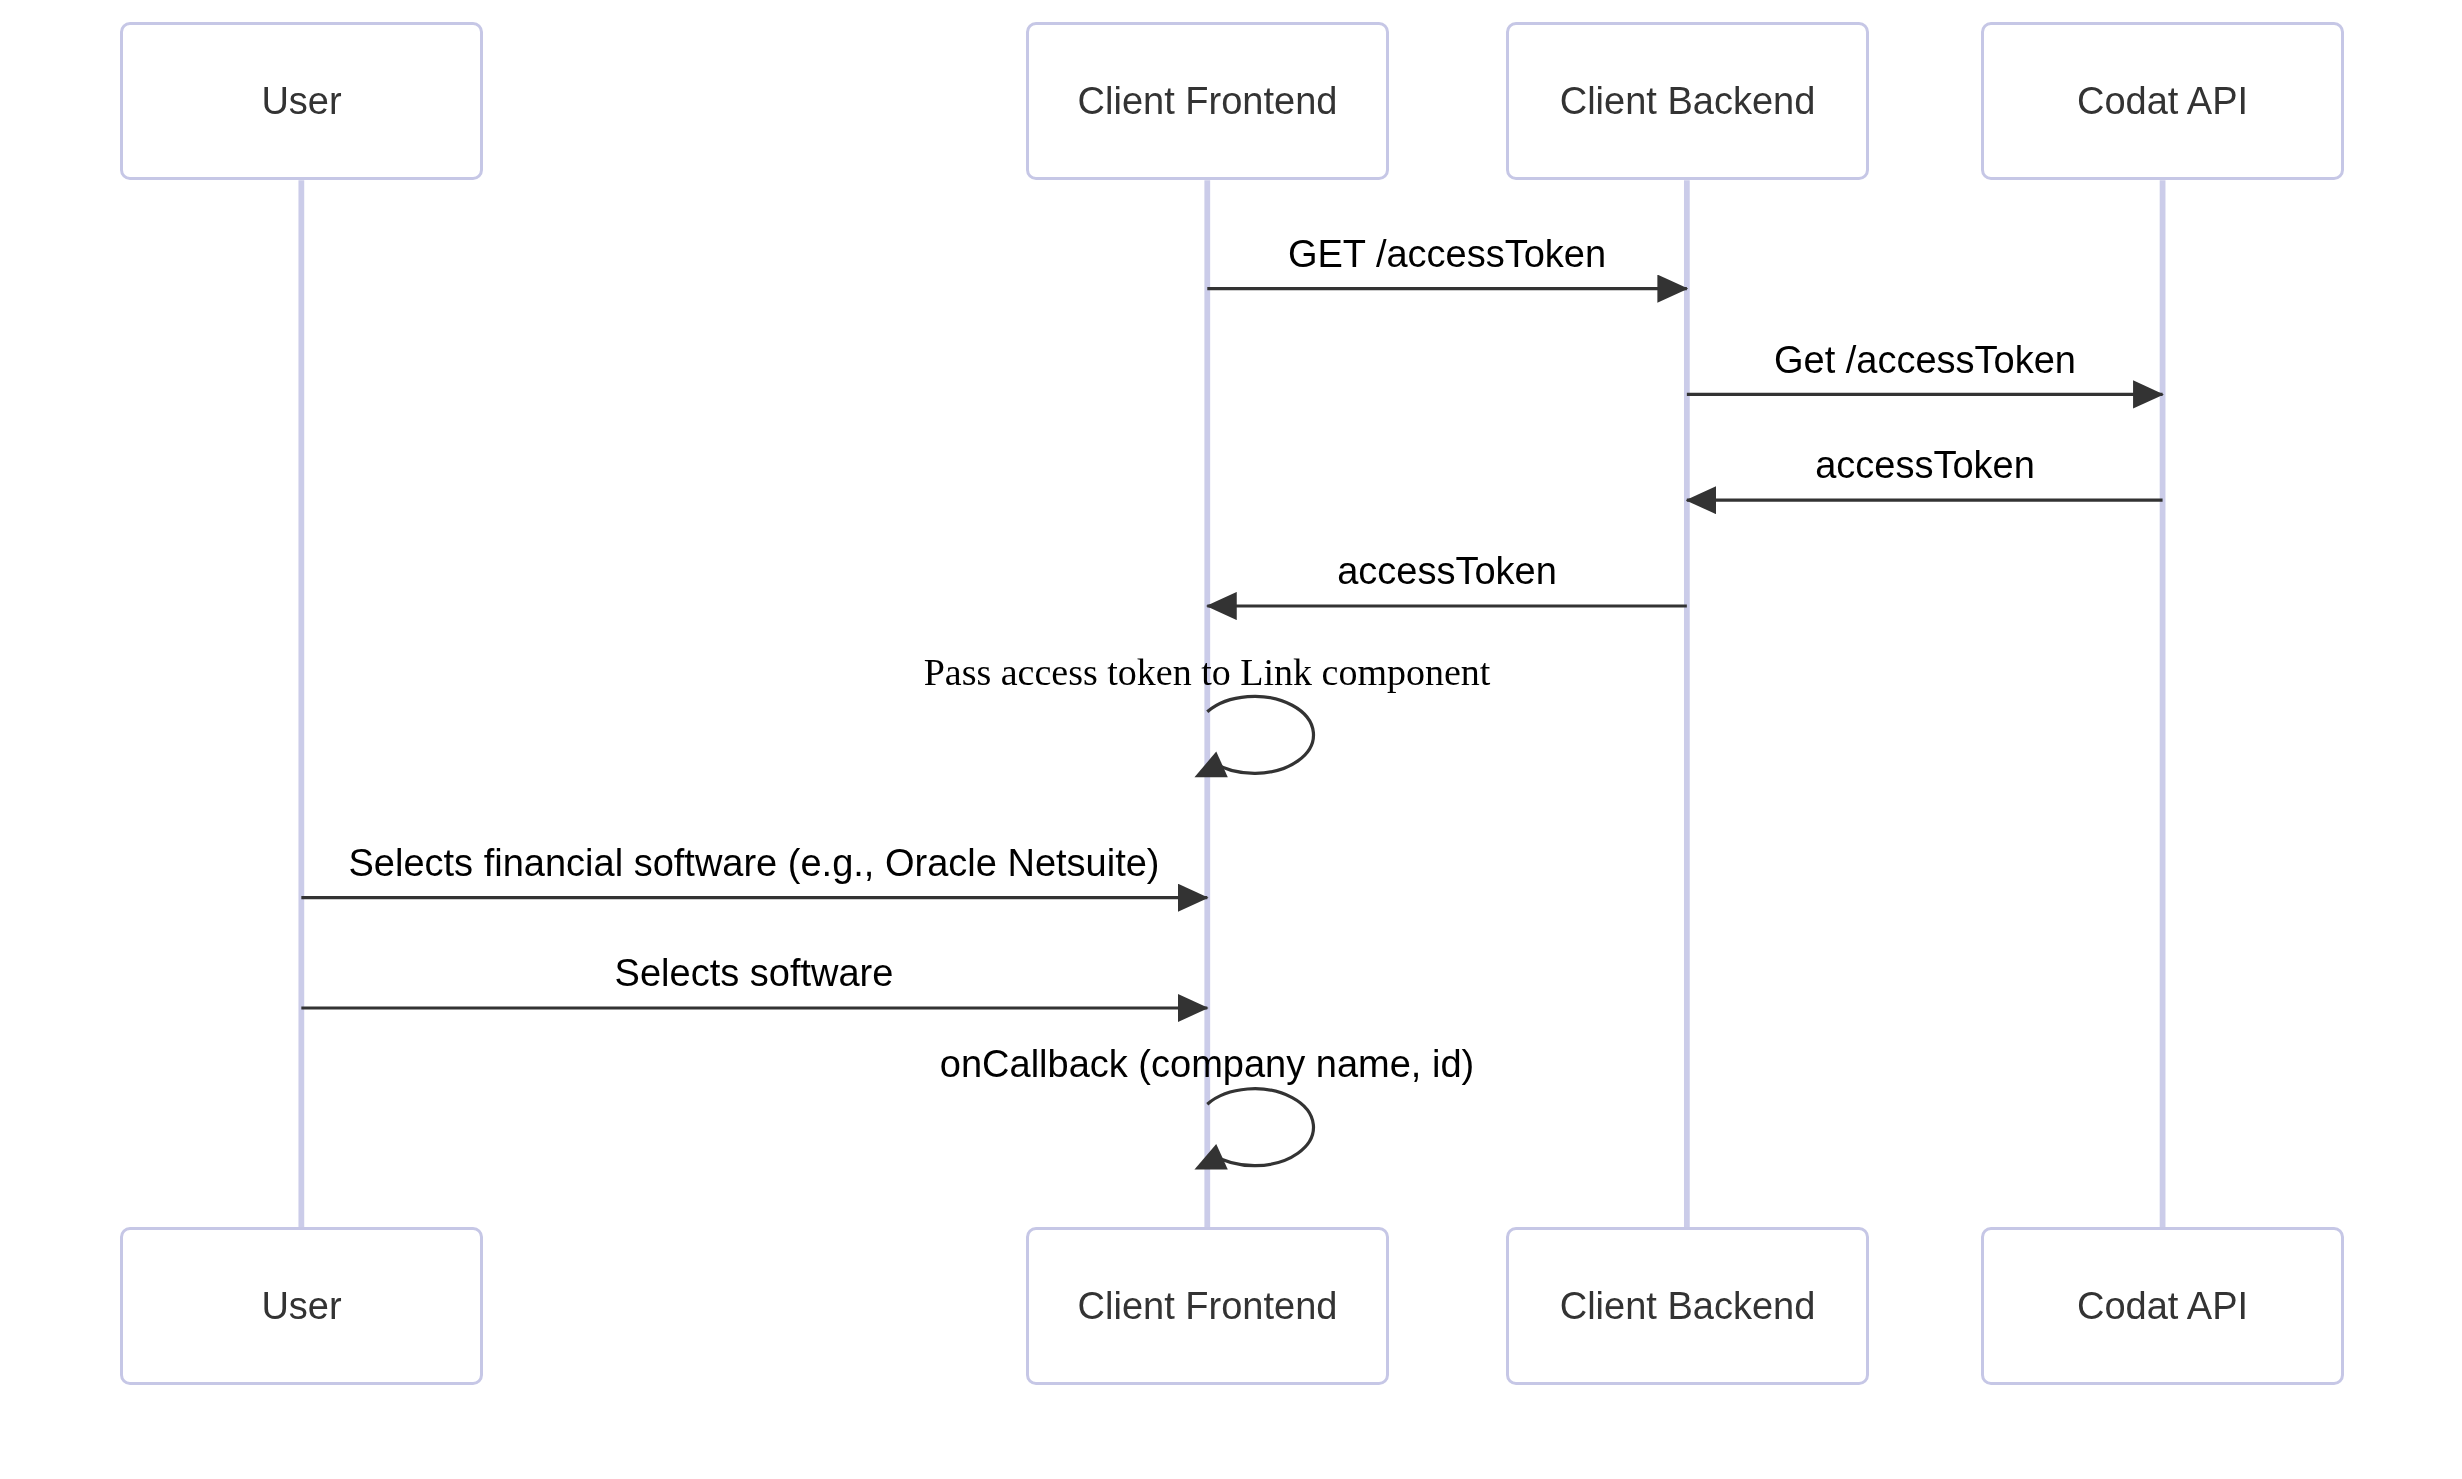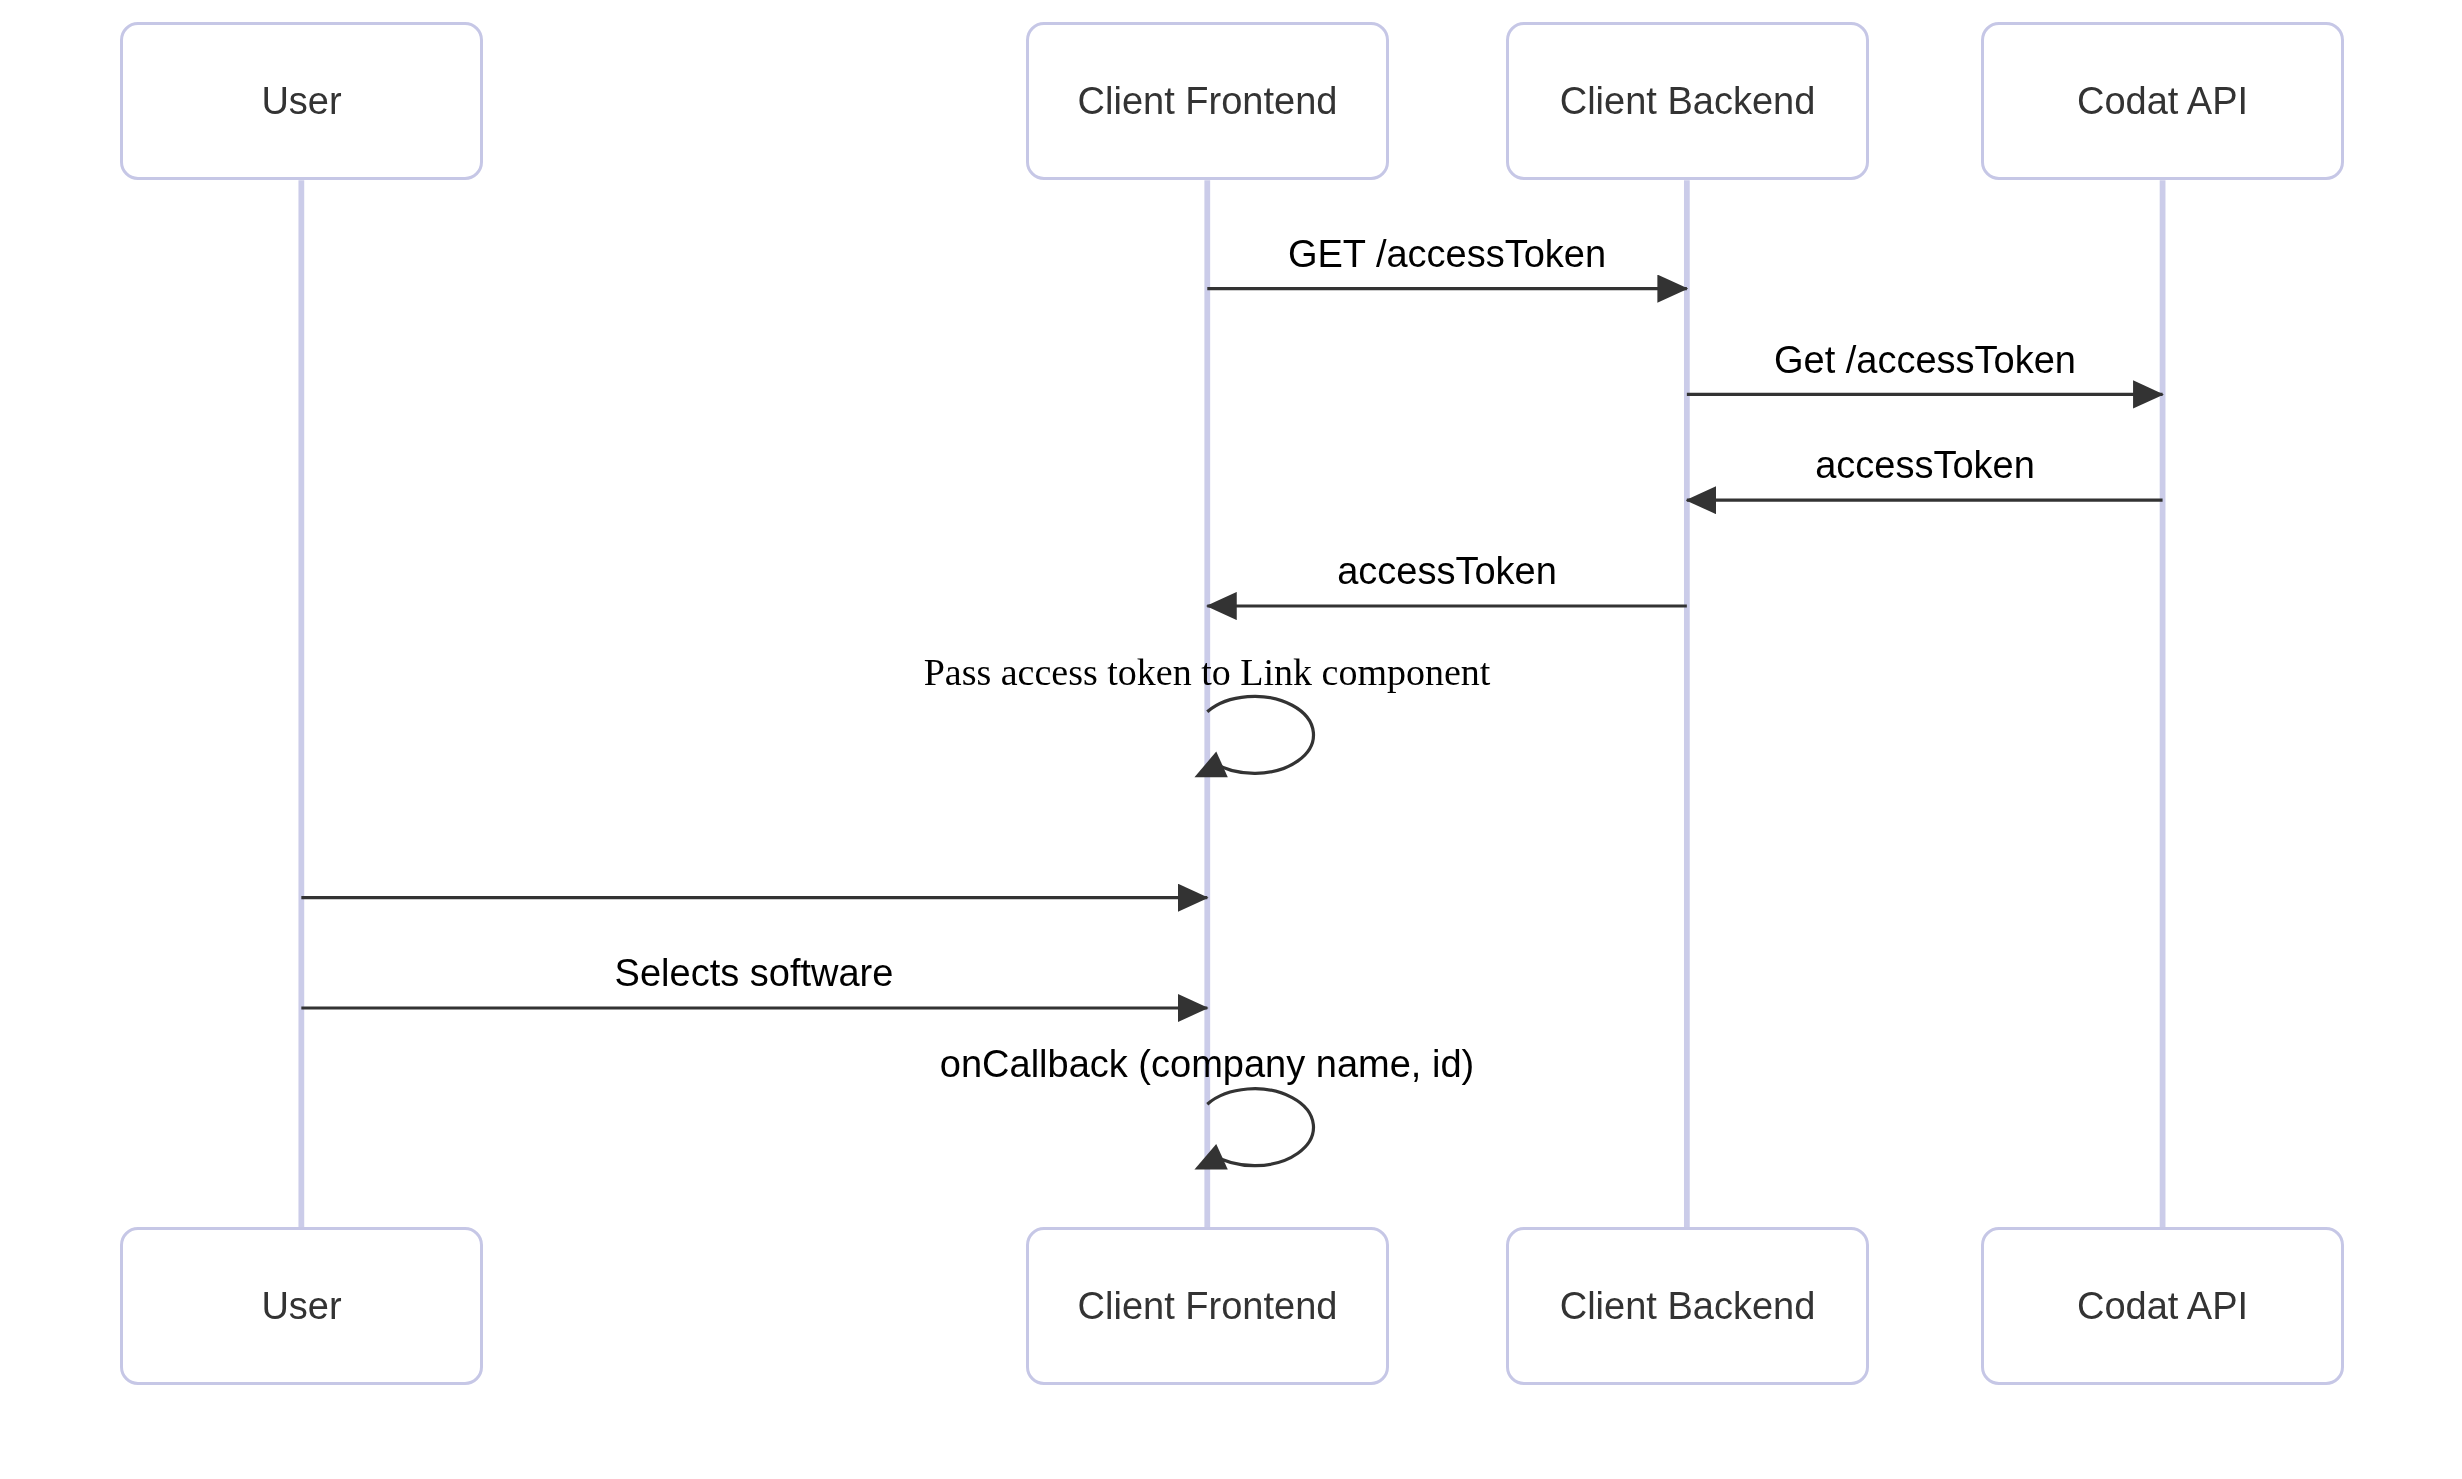--- a/index.html
+++ b/index.html
@@ -10,21 +10,21 @@
     overflow:hidden;
     font-family:"Liberation Sans", sans-serif;
   }
   #diagram-svg{position:absolute;left:0;top:0;width:2462px;height:1480px;}
   .actor-box{
     position:absolute;
     width:363px;height:158px;
     box-sizing:border-box;
     background:#ffffff;
     border:3.2px solid #c6c7e6;
-    border-radius:18px;
+    border-radius:10px;
     display:flex;align-items:center;justify-content:center;
   }
   .actor-box span{
     font-size:38px;color:#333333;letter-spacing:0;
   }
   .msg-label{
     position:absolute;
     width:1282px;height:46px;line-height:46px;
     text-align:center;
     font-size:38px;color:#000000;
@@ -82,17 +82,18 @@
   </div>
   <div class="actor-box" style="left: 1981px; top: 1227px;">
     <span>Codat API</span>
   </div>
 
   <div class="msg-label" style="left: 806px; top: 231px;">GET /accessToken</div>
   <div class="msg-label" style="left: 1284px; top: 337px;">Get /accessToken</div>
   <div class="msg-label" style="left: 1284px; top: 442px;">accessToken</div>
   <div class="msg-label" style="left: 806px; top: 548px;">accessToken</div>
   <div class="msg-label" style="left: 566px; top: 649px; font-family: Liberation Serif, serif;">Pass access token to Link component</div>
+  <div class="msg-label" style="left: 113px; top: 840px;">Selects financial software (e.g., Oracle Netsuite)</div>
   <div class="msg-label" style="left: 113px; top: 950px;">Selects software</div>
   <div class="msg-label" style="left: 566px; top: 1041px;">onCallback (company name, id)</div>
 
 </div>
 
 
 </body></html>

